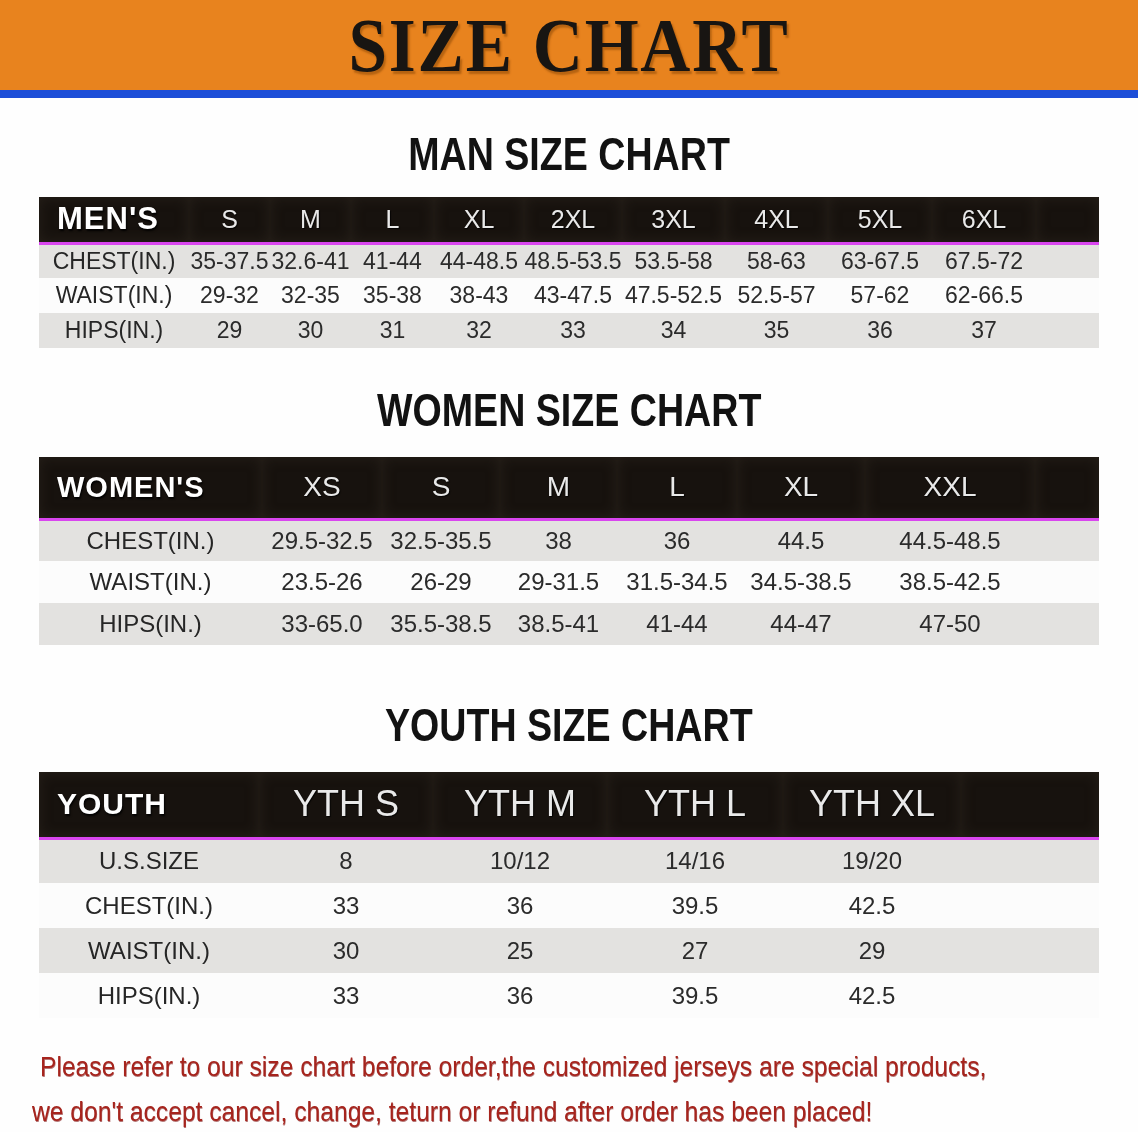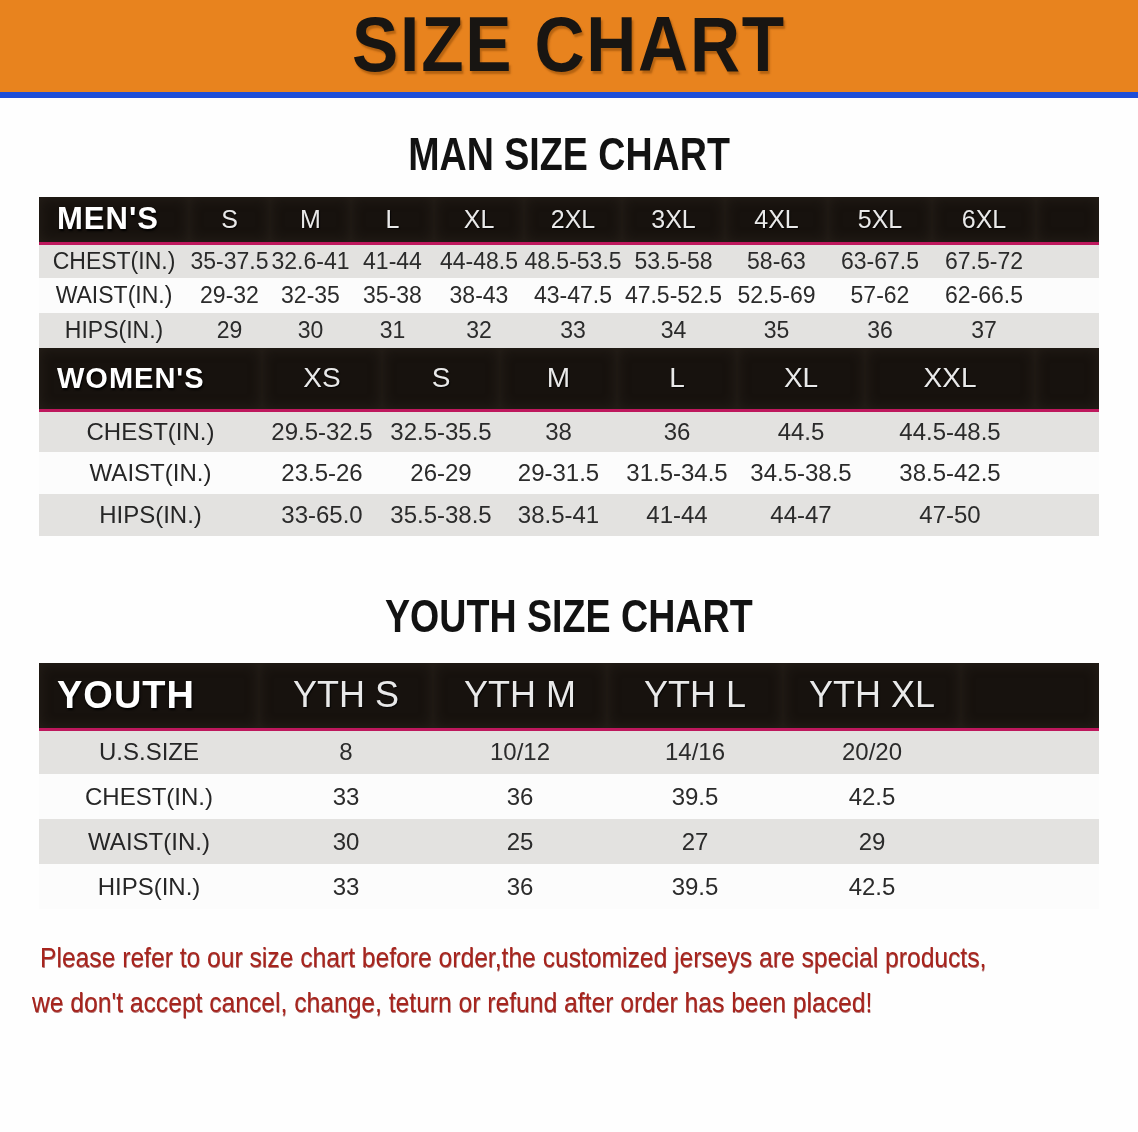--- a/index.html
+++ b/index.html
@@ -9,23 +9,24 @@
     background: #ffffff;
     color: #111;
   }
   .page { width: 1138px; height: 1132px; background: #fefefe; }
 
   
   .banner {
     height: 98px;
     background: #e8831e;
     display: flex;
-    align-items: flex-start;
+    align-items: center;
     justify-content: center;
-    border-bottom: 6px solid #1d4ed8;
+    border-bottom: 8px solid #1d4ed8;
+    font-family: Liberation Serif, serif;
   }
   .banner-title {
     display: inline-block;
     font-size: 77px;
     font-weight: bold;
     letter-spacing: 2px;
     color: #181512;
     transform: scaleX(0.9);
     text-shadow: 2px 3px 2px rgba(120,60,0,0.45);
     white-space: nowrap;
@@ -59,21 +60,21 @@
 
   th, td {
     text-align: center;
     vertical-align: middle;
     padding: 0;
     overflow: hidden;
     white-space: nowrap;
   }
 
   tr.head { background: #17120e; }
-  tr.head th { border-bottom: 3px solid #be185d; box-shadow: inset 0 0 14px rgba(70,60,50,0.35); }
+  tr.head th { border-bottom: 3px solid #d946ef; box-shadow: inset 0 0 14px rgba(70,60,50,0.35); }
   tr.head .tbl-label {
     text-align: left;
     padding-left: 18px;
     color: #ffffff;
     font-weight: bold;
     letter-spacing: 1px;
     text-shadow: 1px 2px 2px rgba(0,0,0,0.9);
   }
   tr.head .col-h {
     color: #e9e9e9;
@@ -95,21 +96,21 @@
 
   
   .women tr.head { height: 62px; }
   .women tr.head .tbl-label { font-size: 29px; }
   .women tr.head .col-h { font-size: 28px; }
   .women tr.data { height: 42px; }
   .women td { font-size: 24px; }
 
   
   .youth tr.head { height: 66px; }
-  .youth tr.head .tbl-label { font-size: 38px; }
+  .youth tr.head .tbl-label { font-size: 30px; }
   .youth tr.head .col-h { font-size: 36px; }
   .youth tr.data { height: 45px; padding-left: 20px; }
   .youth td { font-size: 24px; }
 
   
   .disclaimer {
     margin: 26px 0 0 40px;
     color: #a6241d;
     font-size: 28px;
     line-height: 45px;
@@ -178,41 +179,44 @@
       <td></td>
     </tr>
     <tr class="data r-white">
       <td class="row-label">WAIST(IN.)</td>
       <td>29-32</td>
       <td>32-35</td>
       <td>35-38</td>
       <td>38-43</td>
       <td>43-47.5</td>
       <td>47.5-52.5</td>
-      <td>52.5-69</td>
+      <td>52.5-57</td>
       <td>57-62</td>
       <td>62-66.5</td>
       <td></td>
     </tr>
     <tr class="data r-gray">
       <td class="row-label">HIPS(IN.)</td>
       <td>29</td>
       <td>30</td>
       <td>31</td>
       <td>32</td>
       <td>33</td>
       <td>34</td>
       <td>35</td>
       <td>36</td>
       <td>37</td>
       <td></td>
     </tr>
   </tbody>
     </table>
 
+  <h2 class="section-heading heading-women">
+    <span class="cond">WOMEN SIZE CHART</span>
+  </h2>
 
   <table class="size-table women">
     <colgroup>
       <col style="width:223px">
         <col style="width:120px">
         <col style="width:118px">
         <col style="width:117px">
       <col style="width:120px">
         <col style="width:128px">
         <col style="width:170px">
@@ -282,21 +286,21 @@
       <th class="col-h">YTH M</th>
       <th class="col-h">YTH L</th>
       <th class="col-h">YTH XL</th>
       <th class="col-h spacer"></th>
     </tr>
     <tr class="data r-gray">
       <td class="row-label">U.S.SIZE</td>
       <td>8</td>
       <td>10/12</td>
       <td>14/16</td>
-      <td>20/20</td>
+      <td>19/20</td>
       <td></td>
     </tr>
     <tr class="data r-white">
       <td class="row-label">CHEST(IN.)</td>
       <td>33</td>
       <td>36</td>
       <td>39.5</td>
       <td>42.5</td>
       <td></td>
     </tr>

